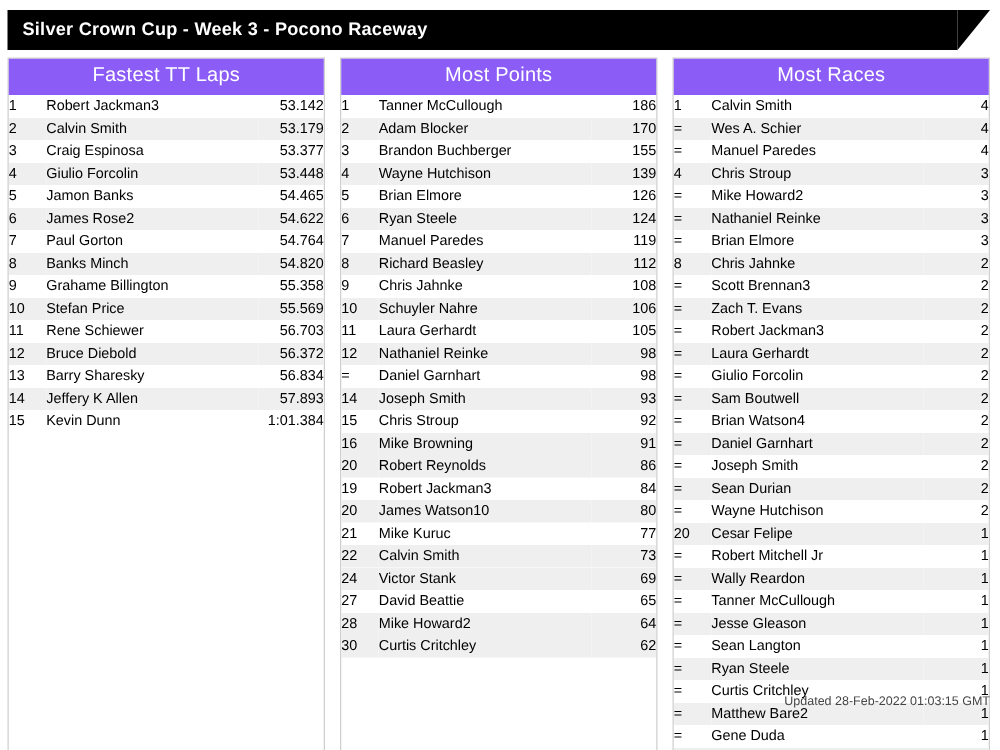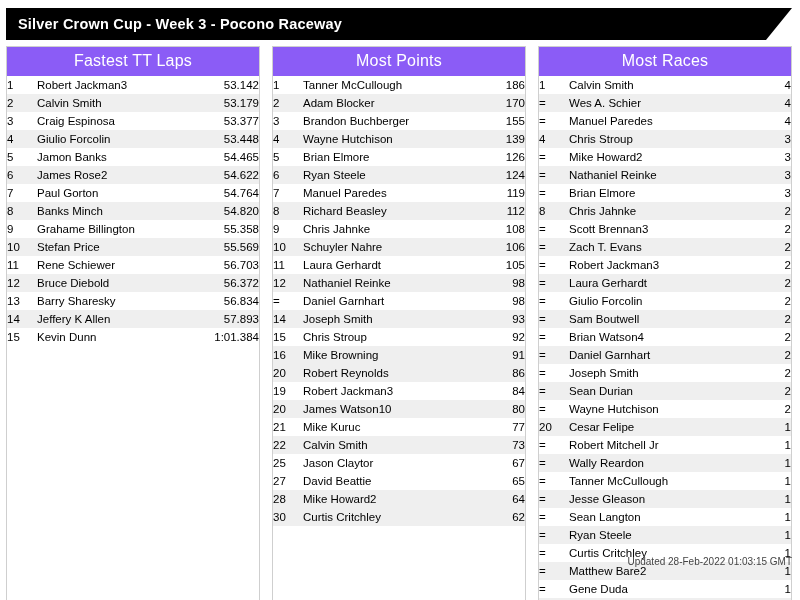--- a/index.html
+++ b/index.html
@@ -313,24 +313,24 @@
             <tr class="">
               <td class="pos">21</td>
               <td class="name">Mike Kuruc</td>
               <td class="val">77</td>
             </tr>
             <tr class="alt">
               <td class="pos">22</td>
               <td class="name">Calvin Smith</td>
               <td class="val">73</td>
             </tr>
-            <tr class="">
-              <td class="pos">25</td>
-              <td class="name">Jason Claytor</td>
-              <td class="val">67</td>
+            <tr class="alt">
+              <td class="pos">24</td>
+              <td class="name">Victor Stank</td>
+              <td class="val">69</td>
             </tr>
             <tr class="">
               <td class="pos">27</td>
               <td class="name">David Beattie</td>
               <td class="val">65</td>
             </tr>
             <tr class="alt">
               <td class="pos">28</td>
               <td class="name">Mike Howard2</td>
               <td class="val">64</td>

